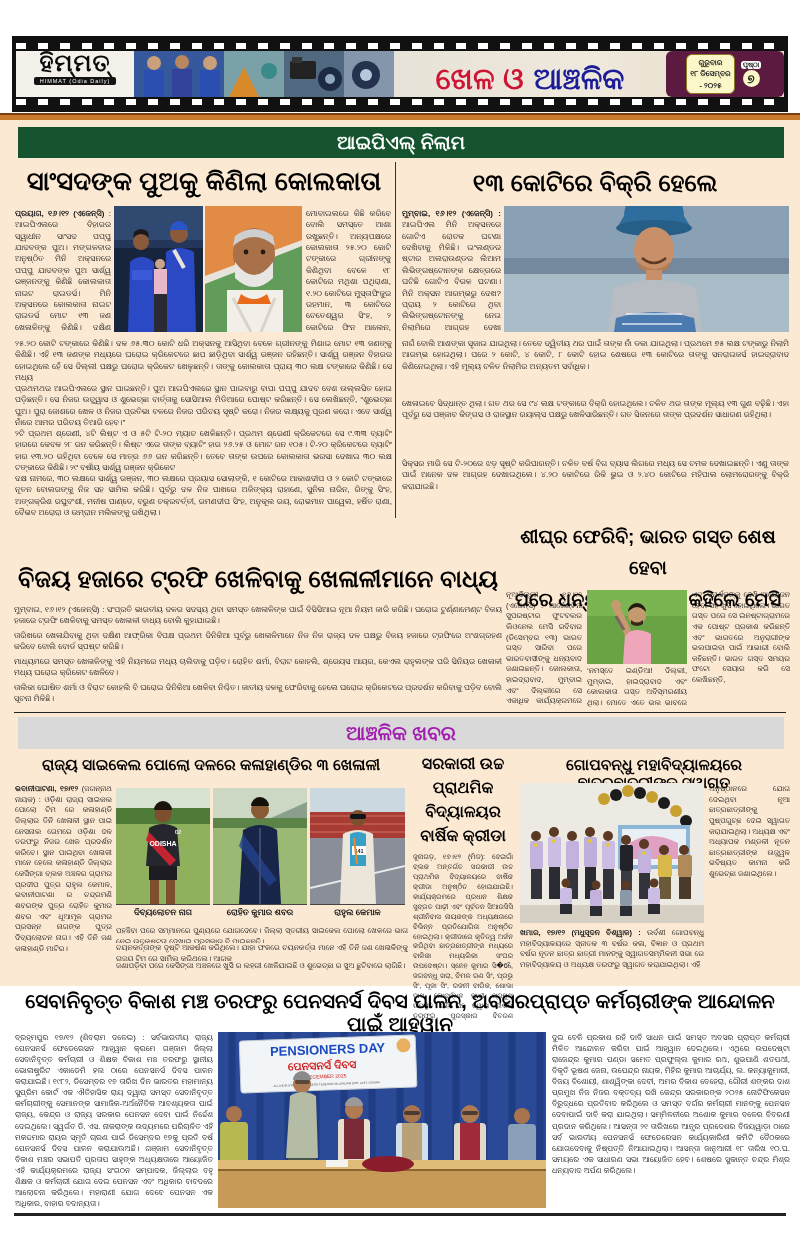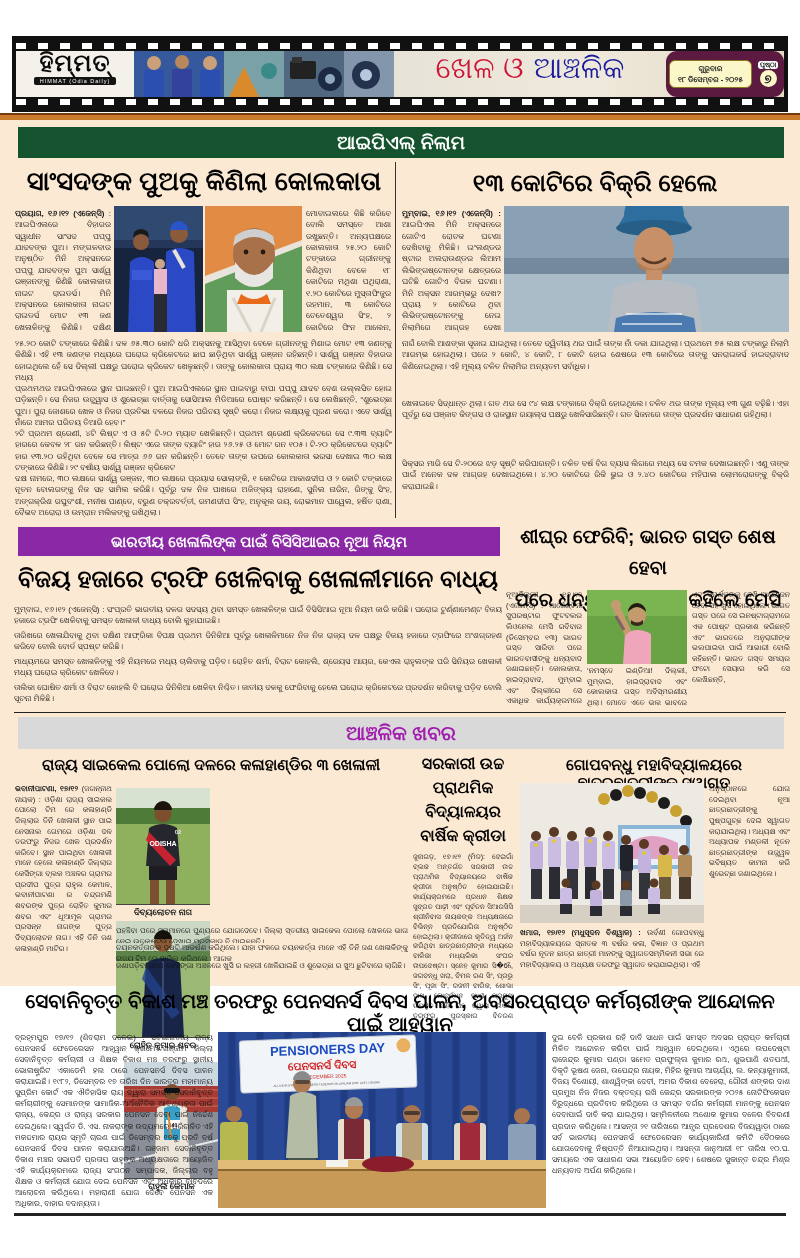--- a/index.html
+++ b/index.html
@@ -7,24 +7,24 @@
         font-family:"Liberation Sans","DejaVu Sans",sans-serif;color:#141414;}
   .abs{position:absolute;}
   
   .strip{background:#111;box-sizing:border-box;padding:7px 4px;}
   .perf{height:6px;background:repeating-linear-gradient(90deg,#fff 0 10px,#111 10px 22px);}
   .strip-inner{display:flex;align-items:stretch;height:46px;margin:2px 0;
       background:linear-gradient(90deg,#cfd4e2 0%,#e9e4d8 55%,#efe9dc 75%,#e4d9c2 100%);}
   .logo-box{width:118px;background:#f4f1ea;display:flex;flex-direction:column;align-items:center;}
   .logo-odia{font-weight:bold;font-size:24px;line-height:1;color:#0a0a0a;letter-spacing:1px;}
   .logo-bar{margin-top:2px;background:#141414;color:#fff;font-size:5.5px;padding:1px 6px;border-radius:2px;letter-spacing:1px;}
-  .sec-title{flex:0 0 auto;display:flex;align-items:flex-start;gap:10px;padding:0 14px;font-weight:normal;font-size:30px;}
+  .sec-title{flex:0 0 auto;display:flex;align-items:flex-end;gap:10px;padding:0 14px;font-weight:bold;font-size:30px;}
   .t-red{color:#cc1634;text-shadow:0 0 1px #fff;}
   .t-blue{color:#1c1c96;text-shadow:0 0 1px #fff;}
-  .datebox{width:118px;background:#5d1a40;border-radius:11px;display:flex;align-items:center;gap:3px;padding:3px;box-sizing:border-box;}
+  .datebox{width:118px;background:#5d1a40;border-radius:6px;display:flex;align-items:center;gap:3px;padding:20px;box-sizing:border-box;}
   .date-y{flex:1;background:#fbf7c8;border:1px solid #8a7a20;border-radius:6px;text-align:center;font-size:7.5px;font-weight:bold;line-height:1.5;color:#222;padding:2px 1px;}
   .page-col{width:26px;display:flex;flex-direction:column;align-items:center;gap:1px;}
   .page-lbl{background:#fff;border-radius:3px;font-size:7px;font-weight:bold;padding:0 2px;color:#222;}
   .page-no{background:#fbf7c8;border-radius:50%;width:17px;height:17px;font-size:12px;font-weight:bold;display:flex;align-items:center;justify-content:center;color:#222;}
   
   .banner{display:flex;align-items:center;justify-content:center;font-weight:bold;}
   .b-brown{background:#14532d;color:#fff;font-size:19px;}
   .b-purple{background:#8b28a5;color:#fff;font-size:15px;}
   .b-gray{background:#d9d9d9;color:#a21caf;font-size:20px;}
   .hl{font-weight:bold;text-align:center;color:#000;}
@@ -160,23 +160,20 @@
     <path d="M104 126 L110 82 Q150 66 192 82 L198 126 Z" fill="#b7bdc2"></path>
     <path d="M112 112 Q150 100 190 112 L192 126 H110 Z" fill="#4a7ab0"></path>
     <path d="M118 118 h60 M122 108 h56" stroke="#fff" stroke-width="2" opacity="0.6"></path>
   </svg>
   <div class="abs cols" style="left:402px;top:338px;width:387px;height:180px;">
     <div class="col">ନାଗଁ ବୋଲି ଆଶଙ୍କା ସୃଜାଇ ଯାଇଥିଲା। ତେବେ ଦ୍ୱିତୀୟ ଥର ପାଇଁ ତାଙ୍କ ନାଁ ଡକା ଯାଇଥିଲା। ପ୍ରଥମେ ୭୫ ଲକ୍ଷ ଟଙ୍କାରୁ ନିଲାମି ଆରମ୍ଭ ହୋଇଥିଲା। ପରେ ୨ କୋଟି, ୪ କୋଟି, ୮ କୋଟି ହୋଇ ଶେଷରେ ୧୩ କୋଟିରେ ତାଙ୍କୁ ସନରାଇଜର୍ସ ହାଇଦ୍ରାବାଦ କିଣିନେଇଥିଲା। ଏହି ମୂଲ୍ୟ ଚଳିତ ନିଲାମିର ଅନ୍ୟତମ ସର୍ବାଧିକ।</div>
     <div class="col">ଖେଳାଇବେ ସିଦ୍ଧାନ୍ତ ଥିଲା। ଗତ ଥର ସେ ୯୪ ଲକ୍ଷ ଟଙ୍କାରେ ବିକ୍ରି ହୋଇଥିଲେ। ଚଳିତ ଥର ତାଙ୍କ ମୂଲ୍ୟ ୧୩ ଗୁଣ ବଢ଼ିଛି। ଏହା ପୂର୍ବରୁ ସେ ପଞ୍ଜାବ କିଙ୍ଗସ ଓ ରାଜସ୍ଥାନ ରୟାଲ୍ସ ପକ୍ଷରୁ ଖେଳିସାରିଛନ୍ତି। ଗତ ସିଜନରେ ତାଙ୍କ ପ୍ରଦର୍ଶନ ସାଧାରଣ ରହିଥିଲା।</div>
     <div class="col">ସିକ୍ସର ମାରି ସେ ଟି-୨୦ରେ ଝଡ଼ ସୃଷ୍ଟି କରିପାରନ୍ତି। ଚଳିତ ବର୍ଷ ବିଗ ବ୍ୟାସ ଲିଗରେ ମଧ୍ୟ ସେ ଚମକ ଦେଖାଇଛନ୍ତି। ଏଣୁ ତାଙ୍କ ପାଇଁ ଅନେକ ଦଳ ଆଗ୍ରହ ଦେଖାଇଥିଲେ। ୪.୨୦ କୋଟିରେ ରିକି ଭୁଇ ଓ ୨.୪୦ କୋଟିରେ ମହିପାଲ ଲୋମରୋରଙ୍କୁ ବିକ୍ରି କରାଯାଇଛି।</div>
   </div>
 
-  <div class="abs banner b-purple" style="left:18px;top:527px;width:482px;height:29px;">
-    <span>ଭାରତୀୟ ଖେଳାଲିଙ୍କ ପାଇଁ ବିସିସିଆଇର ନୂଆ ନିୟମ</span>
-  </div>
   <div class="abs hl" style="left:14px;top:560px;width:488px;font-size:24px;line-height:1.6;">ବିଜୟ ହଜାରେ ଟ୍ରଫି ଖେଳିବାକୁ ଖେଳାଳୀମାନେ ବାଧ୍ୟ</div>
   <div class="abs cols" style="left:14px;top:604px;width:488px;height:104px;">
     <div class="col">ମୁମ୍ବାଇ, ୧୬।୧୨ (ଏଜେନ୍ସି) : ସଂପ୍ରତି ଭାରତୀୟ ଦଳର ସଦସ୍ୟ ଥିବା ସମସ୍ତ ଖେଳାଳିଙ୍କ ପାଇଁ ବିସିସିଆଇ ନୂଆ ନିୟମ ଜାରି କରିଛି। ଘରୋଇ ଟୁର୍ଣ୍ଣାମେଣ୍ଟ ବିଜୟ ହଜାରେ ଟ୍ରଫି ଖେଳିବାକୁ ସମସ୍ତ ଖେଳାଳୀ ବାଧ୍ୟ ବୋଲି କୁହାଯାଇଛି।</div>
     <div class="col">ତାରିଖରେ ଖେଳାଯିବାକୁ ଥିବା ଦକ୍ଷିଣ ଆଫ୍ରିକା ବିପକ୍ଷ ପ୍ରଥମ ଦିନିକିଆ ପୂର୍ବରୁ ଖେଳାଳିମାନେ ନିଜ ନିଜ ରାଜ୍ୟ ଦଳ ପକ୍ଷରୁ ବିଜୟ ହଜାରେ ଟ୍ରଫିରେ ଅଂଶଗ୍ରହଣ କରିବେ ବୋଲି ବୋର୍ଡ ସ୍ପଷ୍ଟ କରିଛି।</div>
     <div class="col">ମାଧ୍ୟମରେ ସମସ୍ତ ଖେଳାଳିଙ୍କୁ ଏହି ନିୟମରେ ମଧ୍ୟ ଚାଲିବାକୁ ପଡ଼ିବ। ରୋହିତ ଶର୍ମା, ବିରାଟ କୋହଲି, ଶ୍ରେୟସ ଆୟର, କେଏଲ ରାହୁଲଙ୍କ ପରି ସିନିୟର ଖେଳାଳୀ ମଧ୍ୟ ଘରୋଇ କ୍ରିକେଟ ଖେଳିବେ।</div>
     <div class="col">ତାଲିକା ଘୋଷିତ ଶର୍ମା ଓ ବିରାଟ କୋହଲି ବି ଘରୋଇ ଦିନିକିଆ ଖେଳିବା ନିଶ୍ଚିତ। ଜାତୀୟ ଦଳକୁ ଫେରିବାକୁ ହେଲେ ଘରୋଇ କ୍ରିକେଟରେ ପ୍ରଦର୍ଶନ କରିବାକୁ ପଡ଼ିବ ବୋଲି ସୂଚନା ମିଳିଛି।</div>
   </div>
 
   <div class="abs hl" style="left:506px;top:521px;width:284px;font-size:19px;line-height:1.65;">
     <div>ଶୀଘ୍ର ଫେରିବି; ଭାରତ ଗସ୍ତ ଶେଷ ହେବା</div>
@@ -205,21 +202,21 @@
   <div class="abs banner b-gray" style="left:18px;top:717px;width:766px;height:32px;">
     <span>ଆଞ୍ଚଳିକ ଖବର</span>
   </div>
 
   <div class="abs hl" style="left:14px;top:756px;width:394px;font-size:15.5px;text-align:center;">ରାଜ୍ୟ ସାଇକେଲ ପୋଲୋ ଦଳରେ କଳାହାଣ୍ଡିର ୩ ଖେଳାଳୀ</div>
   <div class="abs col" style="left:15px;top:784px;width:97px;height:194px;font-size:7.5px;">
     <span class="byline">ଭବାନୀପାଟଣା, ୧୭/୧୨</span>
     <span>(ଜଗନ୍ନାଥ ନାୟକ) : ଓଡ଼ିଶା ରାଜ୍ୟ ସାଇକଲ ପୋଲୋ ଟିମ ରେ କଳାହାଣ୍ଡି ଜିଲ୍ଲାର ତିନି ଖେଳାଳୀ ସ୍ଥାନ ପାଇ ନେସନାଲ ଗେମରେ ଓଡ଼ିଶା ଦଳ ତରଫରୁ ନିଜର ଖେଳ ପ୍ରଦର୍ଶନ କରିବେ। ସ୍ଥାନ ପାଇଥିବା ଖେଳାଳୀ ମାନେ ହେଲେ କଳାହାଣ୍ଡି ଜିଲ୍ଲାର କେସିଙ୍ଗା ବ୍ଲକ ଅଞ୍ଚଳର ଗ୍ରାମର ପ୍ରଦୀପ ପୁତ୍ର ରାହୁଲ କେମାଳ, ଭବାନୀପାଟଣା ର ଚନ୍ଦ୍ରମଣି ଶବରଙ୍କ ପୁତ୍ର ରୋହିତ କୁମାର ଶବର ଏବଂ ଧୂଆମୂଳ ଗ୍ରାମର ପ୍ରସନ୍ନ ନାଗଙ୍କ ପୁତ୍ର ଦିବ୍ୟଲୋଚନ ନାଗ। ଏହି ତିନି ଜଣ କଳାହାଣ୍ଡି ମାଟିର।</span>
   </div>
 
-  <div class="abs" style="left:116px;top:788px;width:292px;display:flex;gap:3px;flex-direction:column;">
+  <div class="abs" style="left:116px;top:788px;width:292px;display:flex;gap:3px;">
     <figure style="margin:0;width:94px;">
       <svg width="94" height="116" viewBox="0 0 94 116">
         <rect width="94" height="116" fill="#8fb05c"></rect>
         <rect width="94" height="20" fill="#d7e3d0"></rect>
         <rect y="20" width="94" height="16" fill="#4e7c38"></rect>
         <circle cx="47" cy="26" r="8.5" fill="#7c4f2e"></circle>
           <path d="M38 22 a9 9 0 0 1 18 0 Z" fill="#1c140c"></path>
         <path d="M30 78 L33 40 Q47 32 61 40 L64 78 Z" fill="#26262e"></path>
         <path d="M33 44 L60 72 l-6 6 L30 52 Z" fill="#c42432"></path>
         <text x="47" y="58" font-size="7" font-weight="bold" fill="#fff" text-anchor="middle">ODISHA</text>
@@ -237,21 +234,21 @@
           <path d="M58 30 L94 14 V30 Z" fill="#8ba08c"></path>
         <rect y="30" width="94" height="10" fill="#5c8448"></rect>
         <circle cx="47" cy="22" r="9" fill="#8a5a34"></circle>
           <path d="M38 18 a9 9 0 0 1 18 0 Z" fill="#14100a"></path>
         <path d="M26 116 L30 42 Q47 32 64 42 L68 116 Z" fill="#182448"></path>
         <path d="M30 46 L64 92 l-8 6 L26 58 Z" fill="#23428c" opacity="0.8"></path>
         <path d="M47 40 V116" stroke="#3a4a74" stroke-width="2"></path>
       </svg>
       <figcaption class="cap">ରୋହିତ କୁମାର ଶବର</figcaption>
     </figure>
-    <figure style="margin:8px;width:95px;">
+    <figure style="margin:0;width:95px;">
       <svg width="95" height="116" viewBox="0 0 95 116">
         <rect width="95" height="116" fill="#9aa0aa"></rect>
         <rect width="95" height="24" fill="#ccd8e0"></rect>
         <rect y="24" width="95" height="26" fill="#a83c34"></rect>
         <path d="M0 28 h95 M0 36 h95 M0 44 h95" stroke="#c86858" stroke-width="2" opacity="0.6"></path>
         <rect y="50" width="95" height="66" fill="#8a8e98"></rect>
         <path d="M0 100 L95 78" stroke="#e8e8e8" stroke-width="2"></path>
         <circle cx="48" cy="30" r="8" fill="#7c4f2e"></circle>
           <rect x="40" y="26" width="16" height="5" rx="2" fill="#101418"></rect>
         <path d="M30 116 L33 46 Q48 38 63 46 L66 116 Z" fill="#ece6da"></path>

